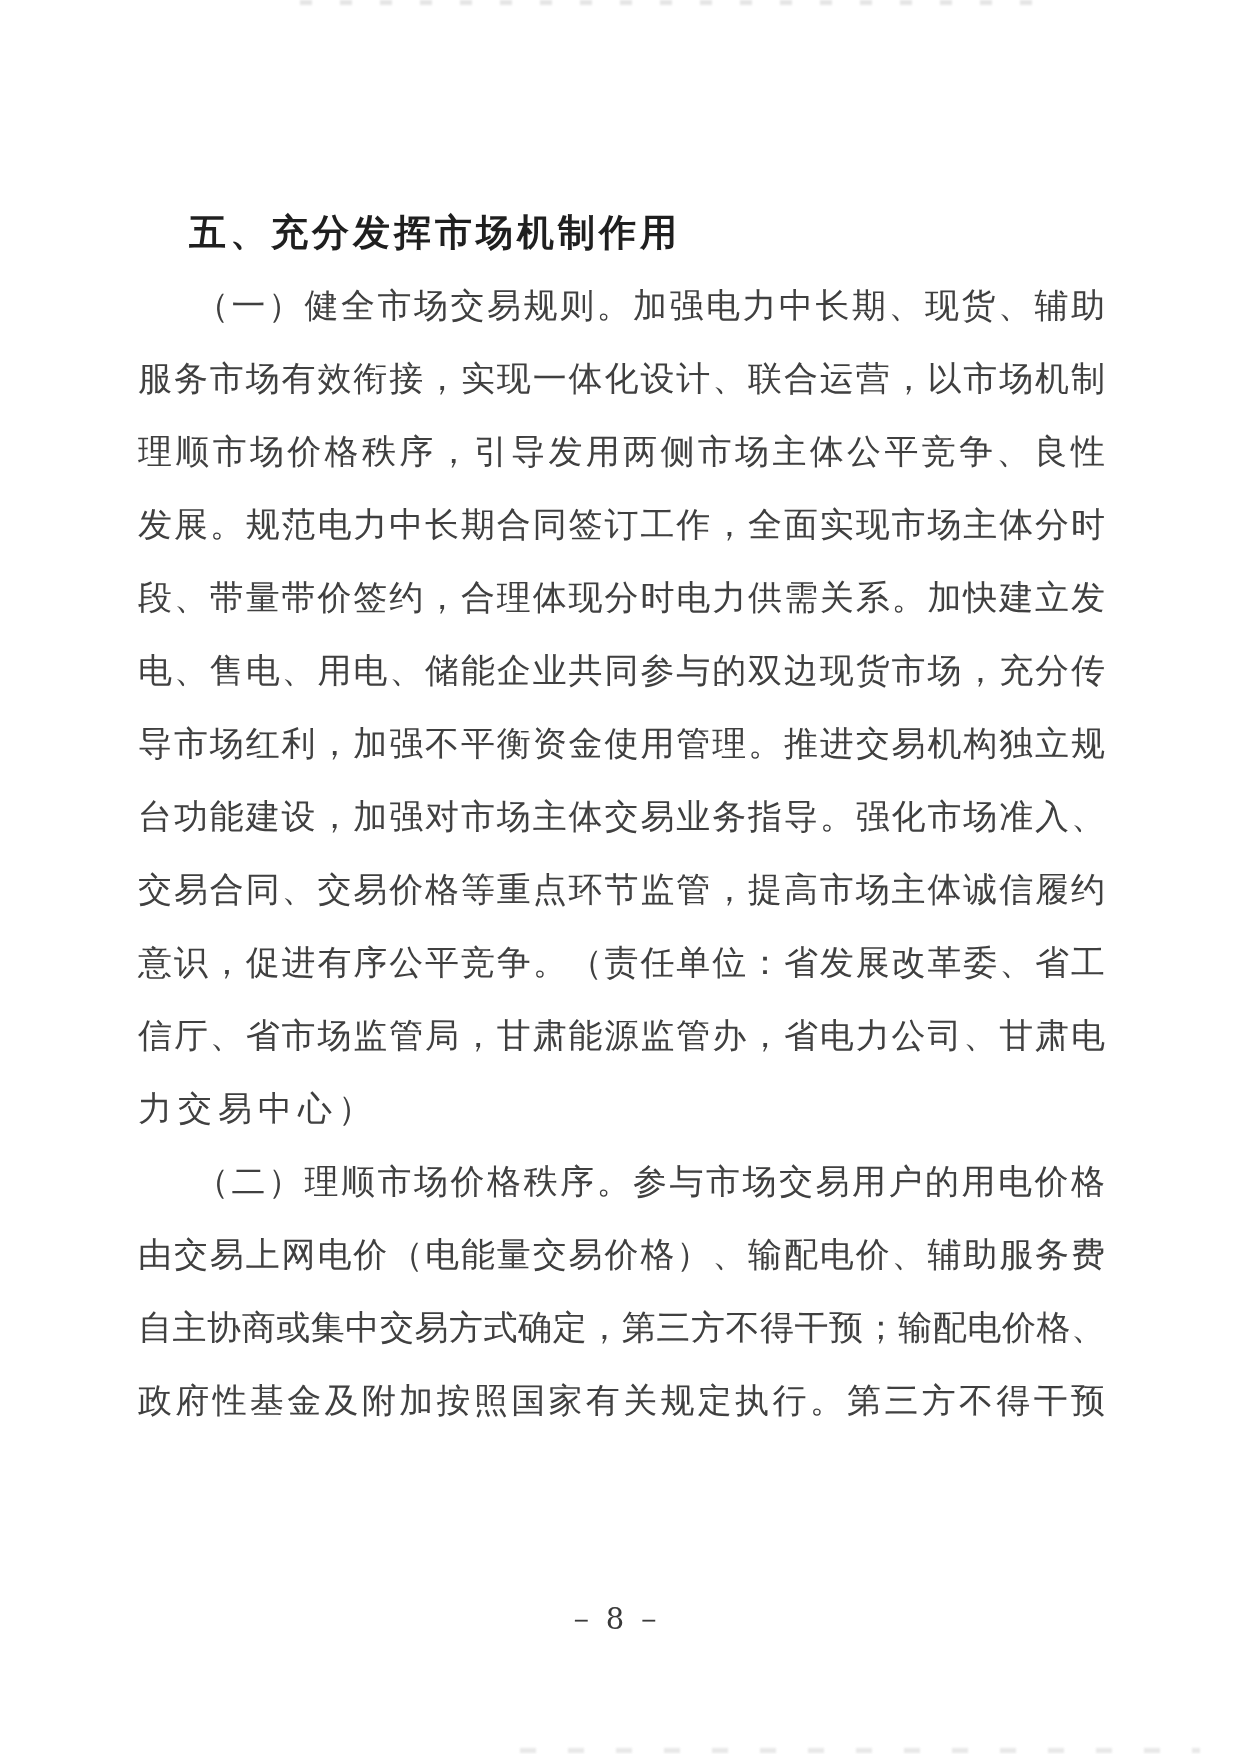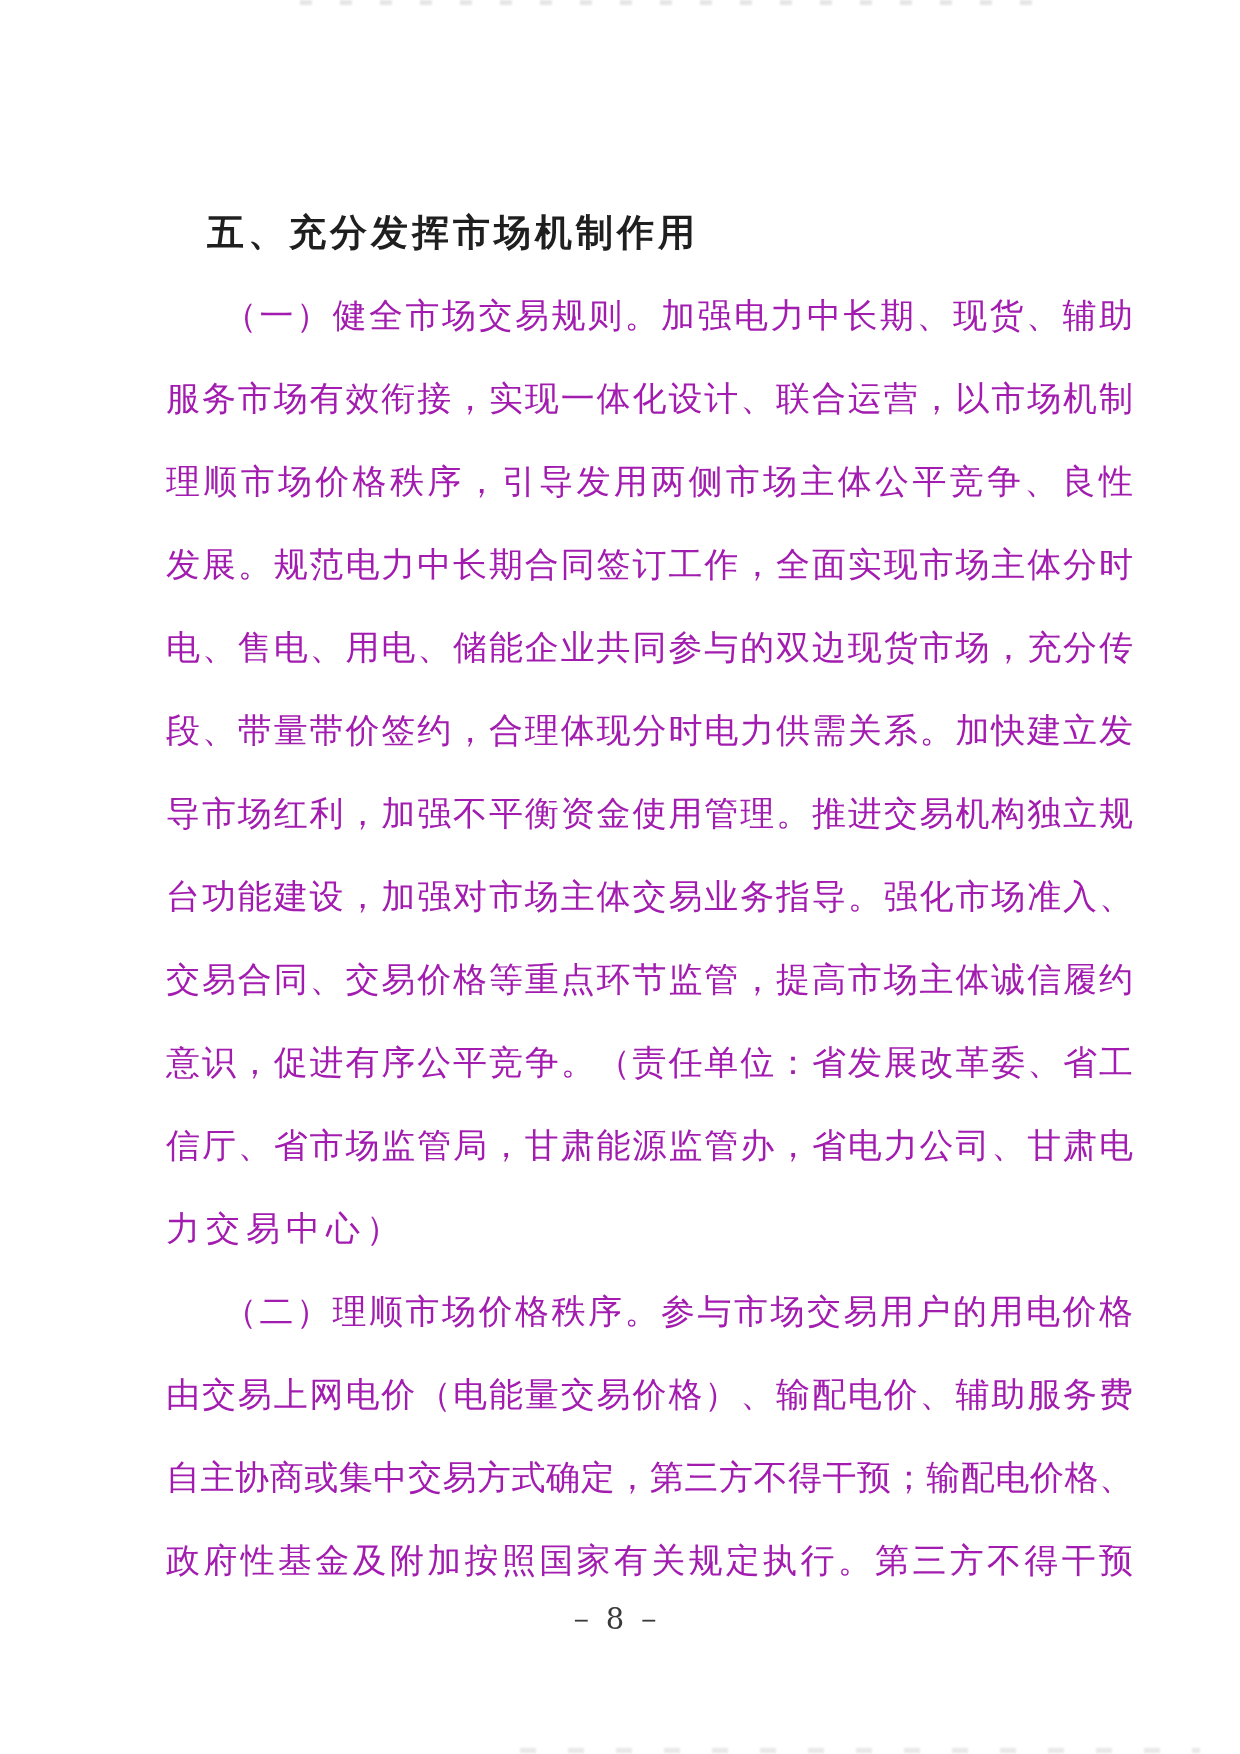--- a/index.html
+++ b/index.html
@@ -34,46 +34,46 @@
   .artifact.bottom {
     bottom: 1px;
     left: 520px;
     width: 680px;
     height: 5px;
     background: repeating-linear-gradient(90deg,
       rgba(110,110,110,0.35) 0 16px, transparent 16px 48px);
   }
   .content {
     position: absolute;
-    left: 150px;
+    left: 132px;
     top: 198px;
     width: 967px;
   }
   .heading {
     margin: 0;
     height: 68px;
     line-height: 68px;
     padding-left: 57px;
     font-size: 37px;
     font-weight: bold;
     letter-spacing: 4px;
     white-space: nowrap;
     color: #1f1f1f;
   }
   .line {
-    margin: 16px;
+    margin: 6px;
     box-sizing: border-box;
     width: 100%;
     height: 67px;
     line-height: 67px;
     font-size: 34px;
     text-align: justify;
     text-align-last: justify;
     white-space: nowrap;
-    color: #a21caf;
+    color: #404040;
   }
   .line.indent {
     padding-left: 57px;
   }
   .line.short {
     text-align: right;
     text-align-last: left;
     letter-spacing: 6px;
   }
   .page-number {
@@ -97,22 +97,22 @@
   <div class="artifact top"></div>
 
   <div class="content">
 
     <h1 class="heading">五、充分发挥市场机制作用</h1>
 
     <p class="line indent">（一）健全市场交易规则。加强电力中长期、现货、辅助</p>
     <p class="line">服务市场有效衔接，实现一体化设计、联合运营，以市场机制</p>
     <p class="line">理顺市场价格秩序，引导发用两侧市场主体公平竞争、良性</p>
     <p class="line">发展。规范电力中长期合同签订工作，全面实现市场主体分时</p>
+    <p class="line">段、带量带价签约，合理体现分时电力供需关系。加快建立发</p>
     <p class="line">电、售电、用电、储能企业共同参与的双边现货市场，充分传</p>
-    <p class="line">段、带量带价签约，合理体现分时电力供需关系。加快建立发</p>
     <p class="line">导市场红利，加强不平衡资金使用管理。推进交易机构独立规</p>
     <p class="line">台功能建设，加强对市场主体交易业务指导。强化市场准入、</p>
     <p class="line">交易合同、交易价格等重点环节监管，提高市场主体诚信履约</p>
     <p class="line">意识，促进有序公平竞争。（责任单位：省发展改革委、省工</p>
     <p class="line">信厅、省市场监管局，甘肃能源监管办，省电力公司、甘肃电</p>
     <p class="line short">力交易中心）</p>
 
     <p class="line indent">（二）理顺市场价格秩序。参与市场交易用户的用电价格</p>
     <p class="line">由交易上网电价（电能量交易价格）、输配电价、辅助服务费</p>
     <p class="line">自主协商或集中交易方式确定，第三方不得干预；输配电价格、</p>

